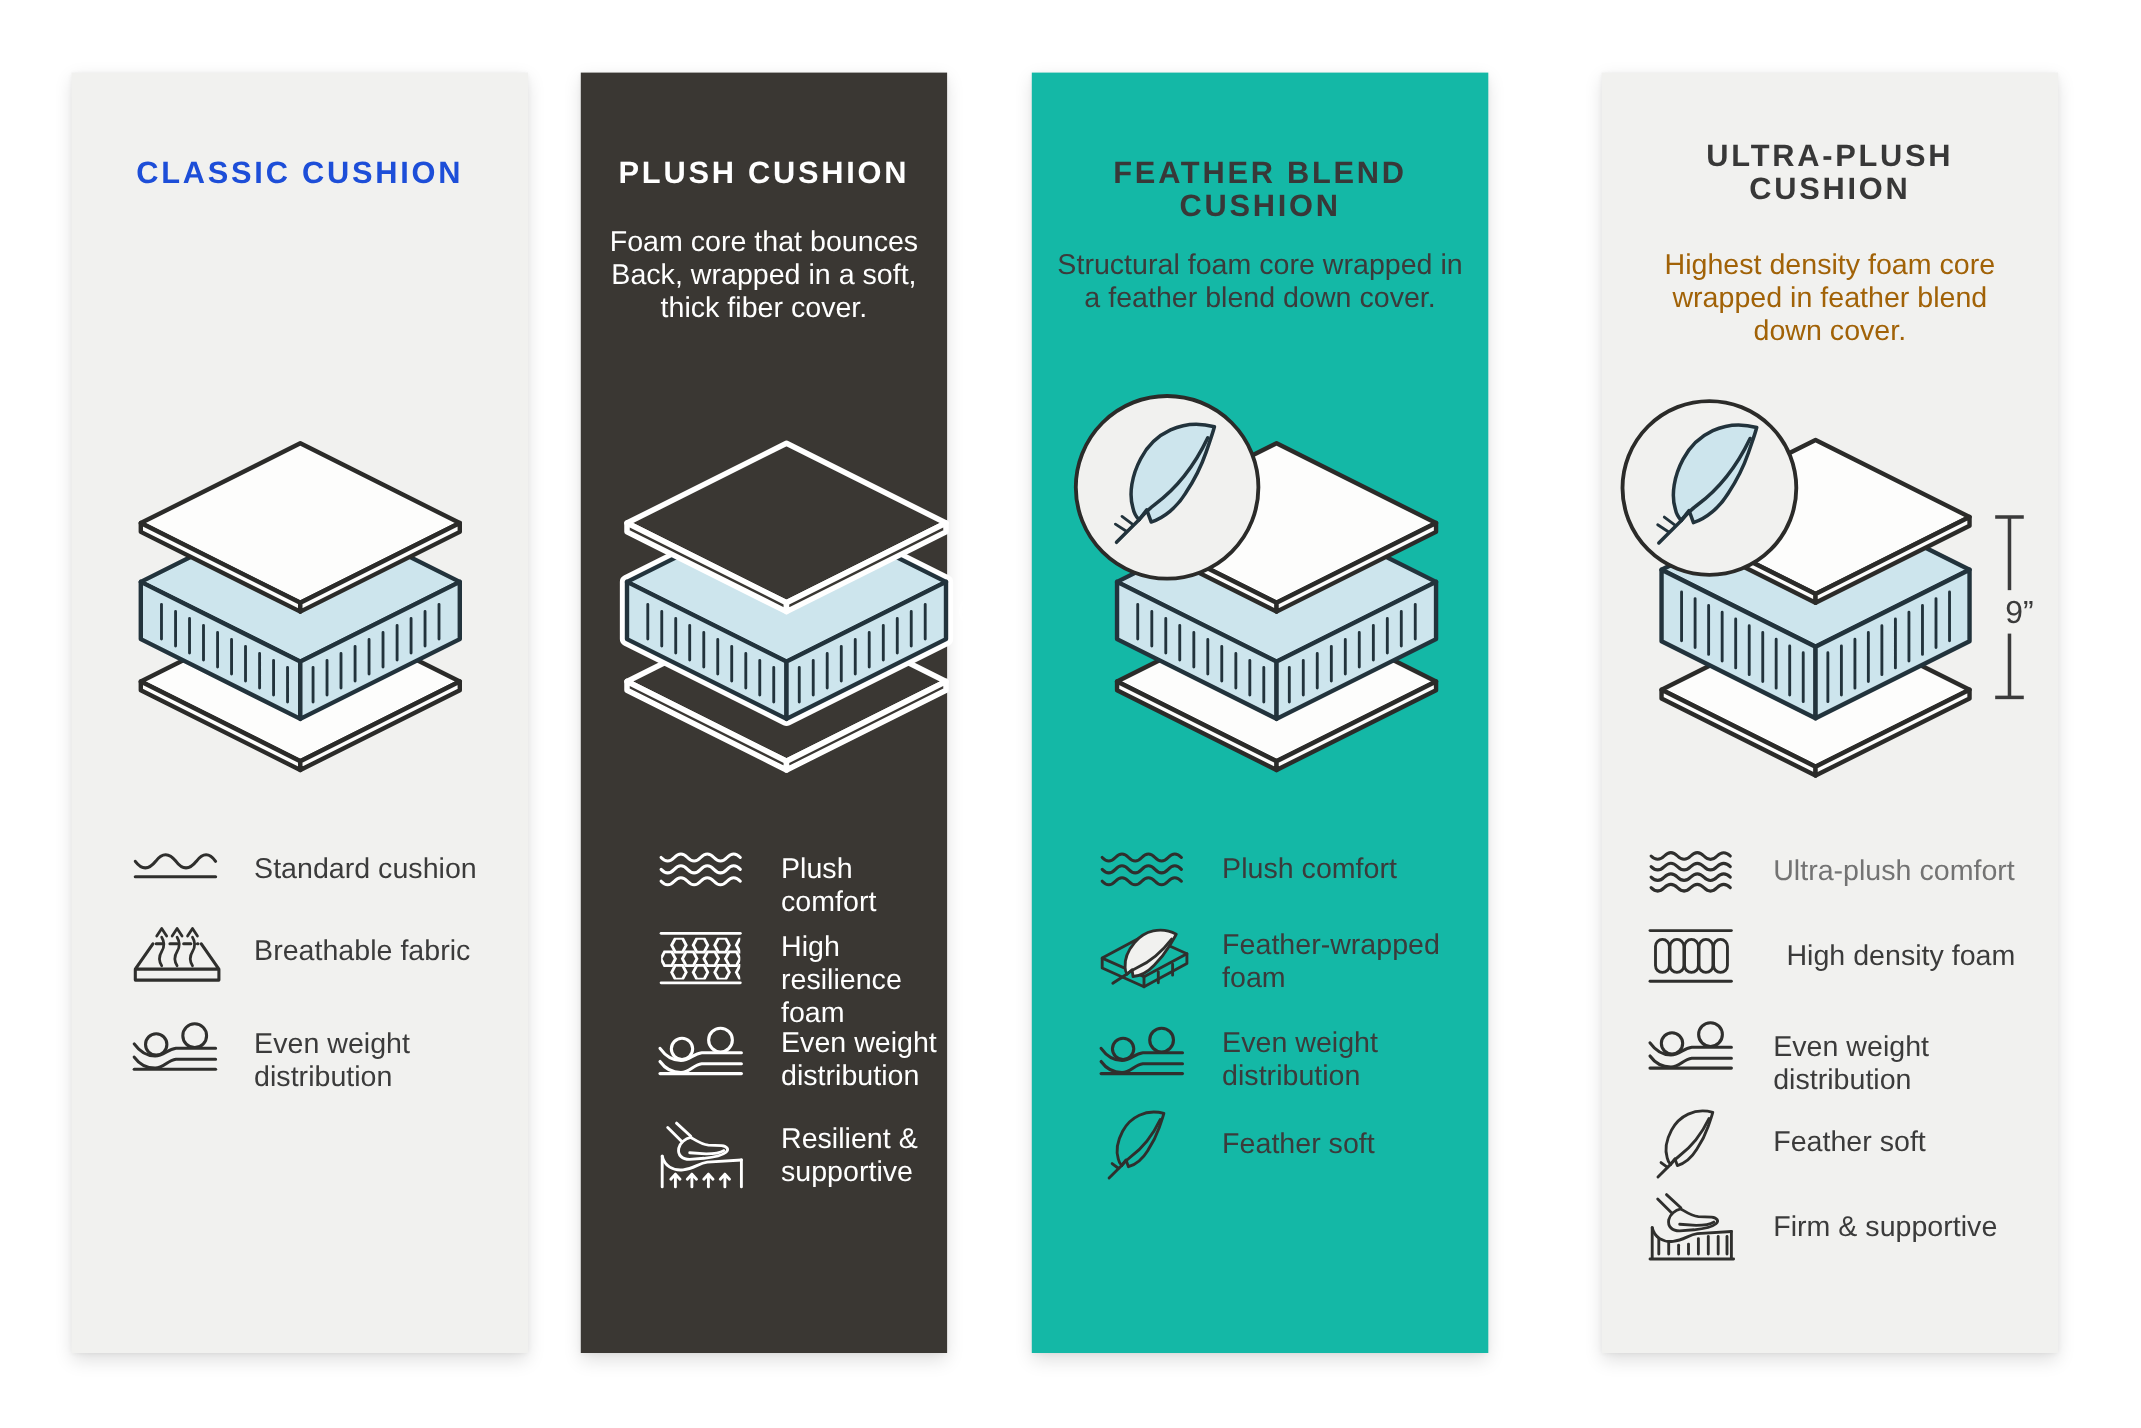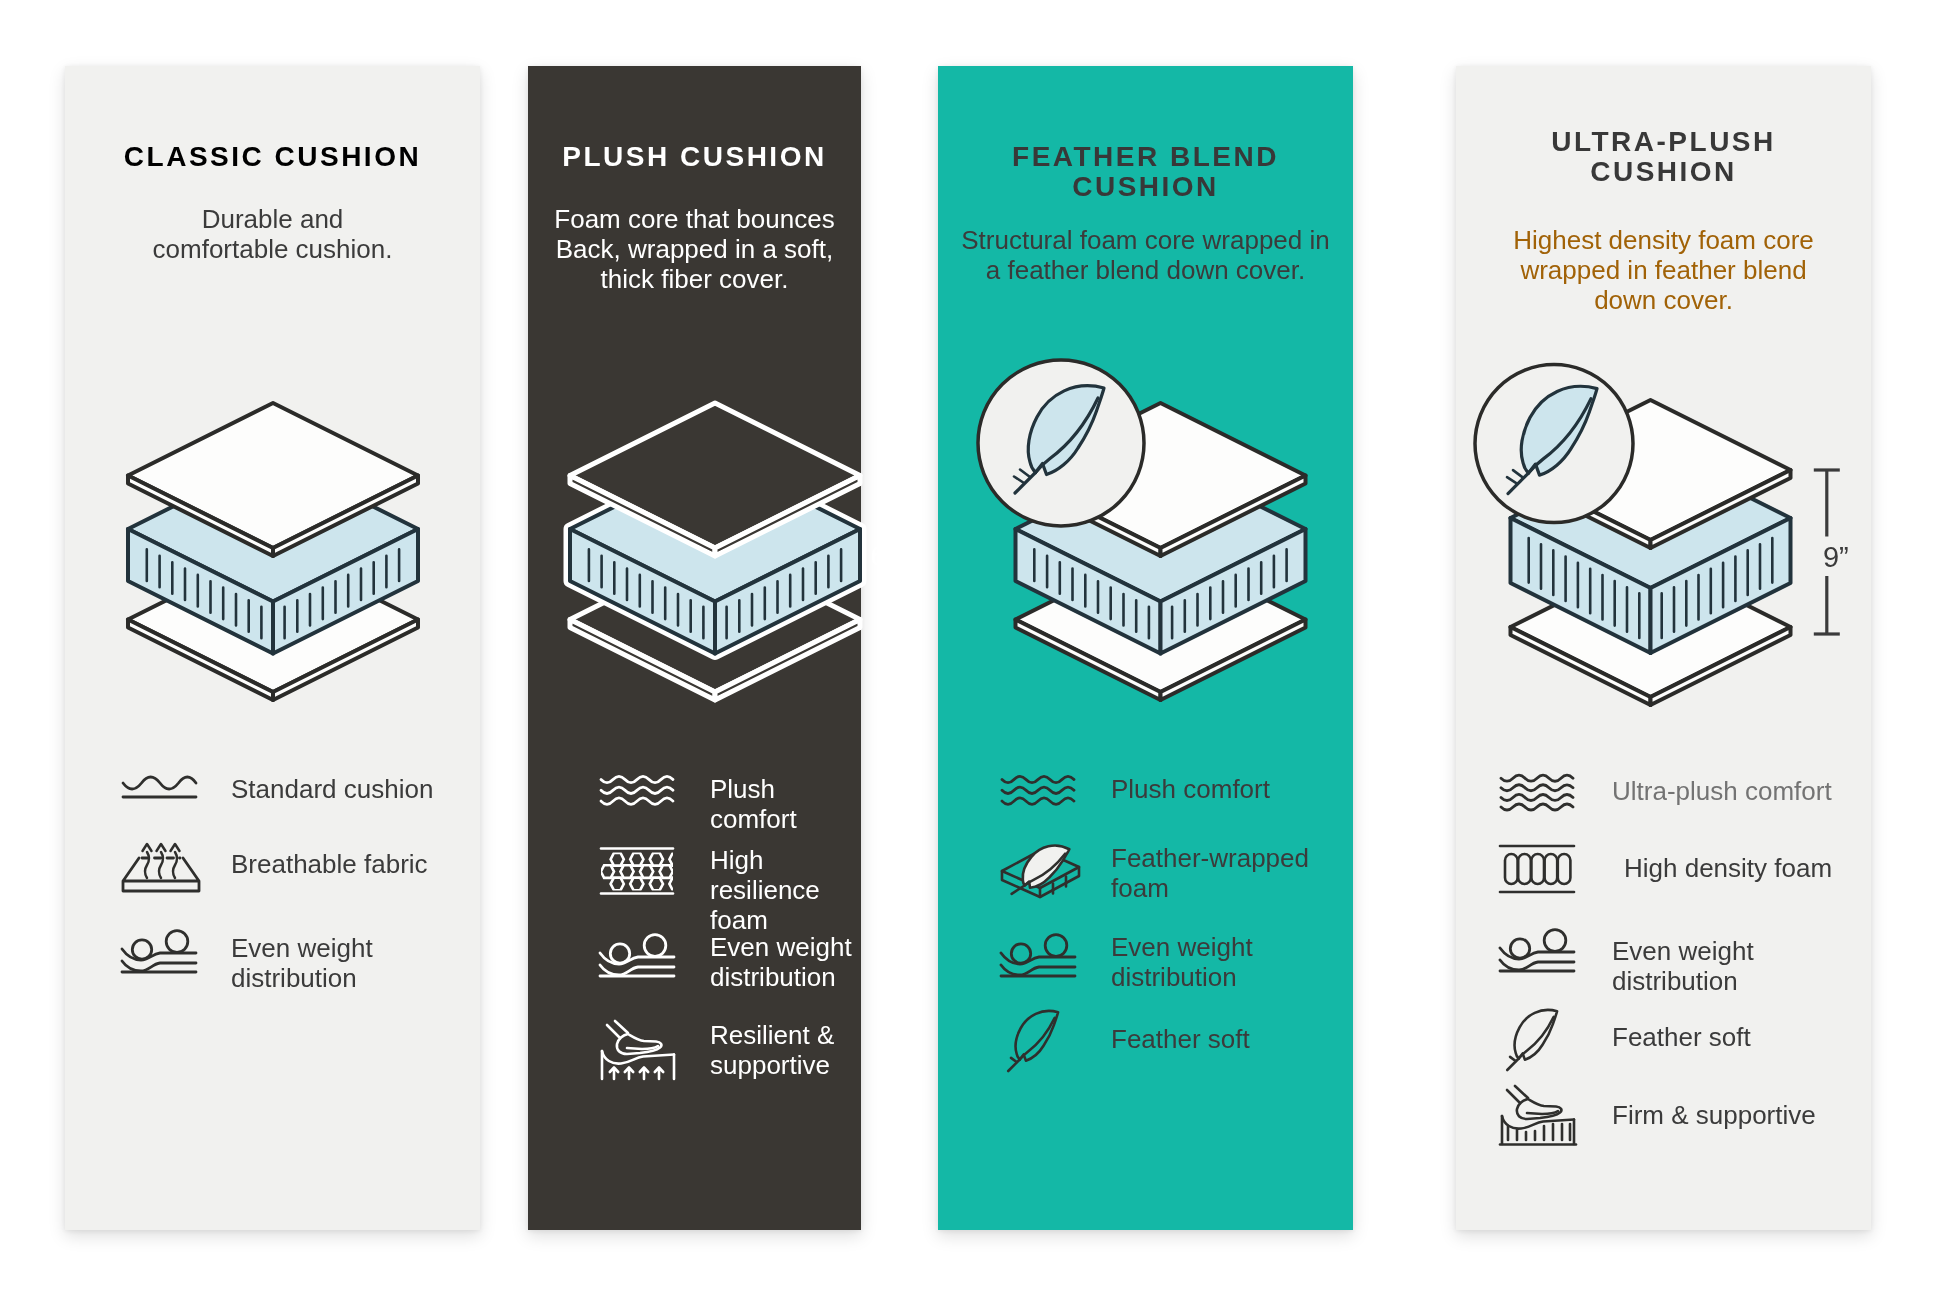--- a/index.html
+++ b/index.html
@@ -1,22 +1,21 @@
 <!DOCTYPE html>
 <html><head><meta charset="utf-8">
 <style>
 html,body{margin:0;padding:0;background:#ffffff;}
 body{width:1946px;height:1298px;font-family:"Liberation Sans",sans-serif;-webkit-font-smoothing:antialiased;}
 div{box-sizing:border-box;}
 </style></head>
 <body>
 <div style="position:relative;width:1946px;height:1298px;overflow:hidden;">
 <div style="position:absolute;left:65px;top:66px;width:415px;height:1164px;background:#f1f1ef;box-shadow:0 6px 16px rgba(0,0,0,0.13),0 1px 5px rgba(0,0,0,0.07);">
-<div style="position:absolute;left:0;top:76px;width:100%;text-align:center;font-size:28px;font-weight:bold;letter-spacing:2.5px;line-height:30px;color:#000000;">CLASSIC CUSHION</div>
-<div style="position:absolute;left:0;top:138px;width:100%;text-align:center;font-size:26px;line-height:30px;color:#3b3b3b;">Durable and<br>comfortable cushion.</div>
+<div style="position:absolute;left:0;top:76px;width:100%;text-align:center;font-size:28px;font-weight:bold;letter-spacing:2.5px;line-height:30px;color:#1d4ed8;">CLASSIC CUSHION</div>
 <svg width="415" height="372" viewBox="0 0 415 372" style="position:absolute;left:0;top:280px">
         <path d="M208.0,201.0 L353.0,273.5 L208.0,346.0 L63.0,273.5 Z" fill="#fdfdfc" stroke="#2b2b29" stroke-width="4.0" stroke-linejoin="round"></path>
         <path d="M63.0,273.5 L63.0,281.5 L208.0,354.0 L208.0,346.0 Z" fill="#fdfdfc" stroke="#2b2b29" stroke-width="4.0" stroke-linejoin="round"></path>
         <path d="M353.0,273.5 L353.0,281.5 L208.0,354.0 L208.0,346.0 Z" fill="#fdfdfc" stroke="#2b2b29" stroke-width="4.0" stroke-linejoin="round"></path>
         <path d="M208.0,110.5 L353.0,183.0 L208.0,255.5 L63.0,183.0 Z" fill="#cde5ed" stroke="#22333c" stroke-width="4.0" stroke-linejoin="round"></path>
         <path d="M63.0,183.0 L63.0,235.0 L208.0,307.5 L208.0,255.5 Z" fill="#cde5ed" stroke="#22333c" stroke-width="4.0" stroke-linejoin="round"></path>
         <path d="M353.0,183.0 L353.0,235.0 L208.0,307.5 L208.0,255.5 Z" fill="#cde5ed" stroke="#22333c" stroke-width="4.0" stroke-linejoin="round"></path>
         <path d="M81.8,203.4 L81.8,234.9 M334.1,203.4 L334.1,234.9 M94.6,209.8 L94.6,241.3 M321.4,209.8 L321.4,241.3 M107.3,216.2 L107.3,247.7 M308.7,216.2 L308.7,247.7 M120.0,222.5 L120.0,254.0 M296.0,222.5 L296.0,254.0 M132.8,228.9 L132.8,260.4 M283.2,228.9 L283.2,260.4 M145.5,235.3 L145.5,266.8 M270.5,235.3 L270.5,266.8 M158.2,241.6 L158.2,273.1 M257.8,241.6 L257.8,273.1 M171.0,248.0 L171.0,279.5 M245.0,248.0 L245.0,279.5 M183.7,254.3 L183.7,285.8 M232.3,254.3 L232.3,285.8 M196.4,260.7 L196.4,292.2 M219.6,260.7 L219.6,292.2 " stroke="#22333c" stroke-width="2.6" fill="none" stroke-linecap="round"></path>
         <path d="M208.0,57.0 L353.0,129.5 L208.0,202.0 L63.0,129.5 Z" fill="#fdfdfc" stroke="#2b2b29" stroke-width="4.0" stroke-linejoin="round"></path>
         <path d="M63.0,129.5 L63.0,137.5 L208.0,210.0 L208.0,202.0 Z" fill="#fdfdfc" stroke="#2b2b29" stroke-width="4.0" stroke-linejoin="round"></path>

